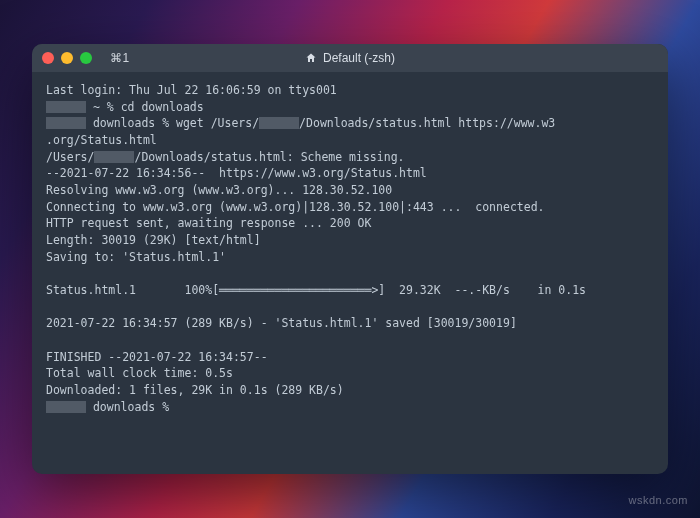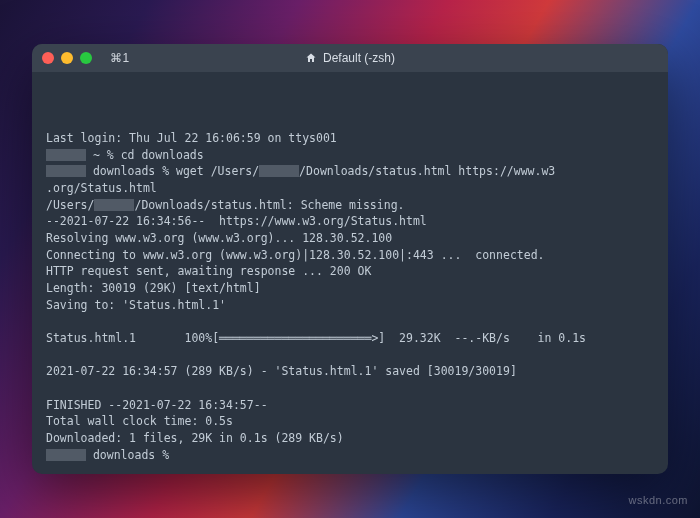--- a/index.html
+++ b/index.html
@@ -45,21 +45,20 @@
   .center svg { width: 12px; height: 12px; fill: #d8dee6; }
   .term {
     flex: 1;
     padding: 10px 14px;
     font-family: "Menlo","Consolas",monospace;
     font-size: 11.5px;
     line-height: 1.45;
     white-space: pre;
     color: #c2ccd6;
     overflow: hidden;
-    margin-top: 48px;
   }
   .blk { display:inline-block; width: 40px; height: 12px; background:#c2ccd6; opacity:0.25; vertical-align: -2px; }
   .wm {
     position: fixed; right: 12px; bottom: 12px;
     font-size: 11px; color: rgba(255,255,255,0.35); letter-spacing: 0.5px;
     pointer-events: none;
   }
 </style>
 </head>
 <body>

